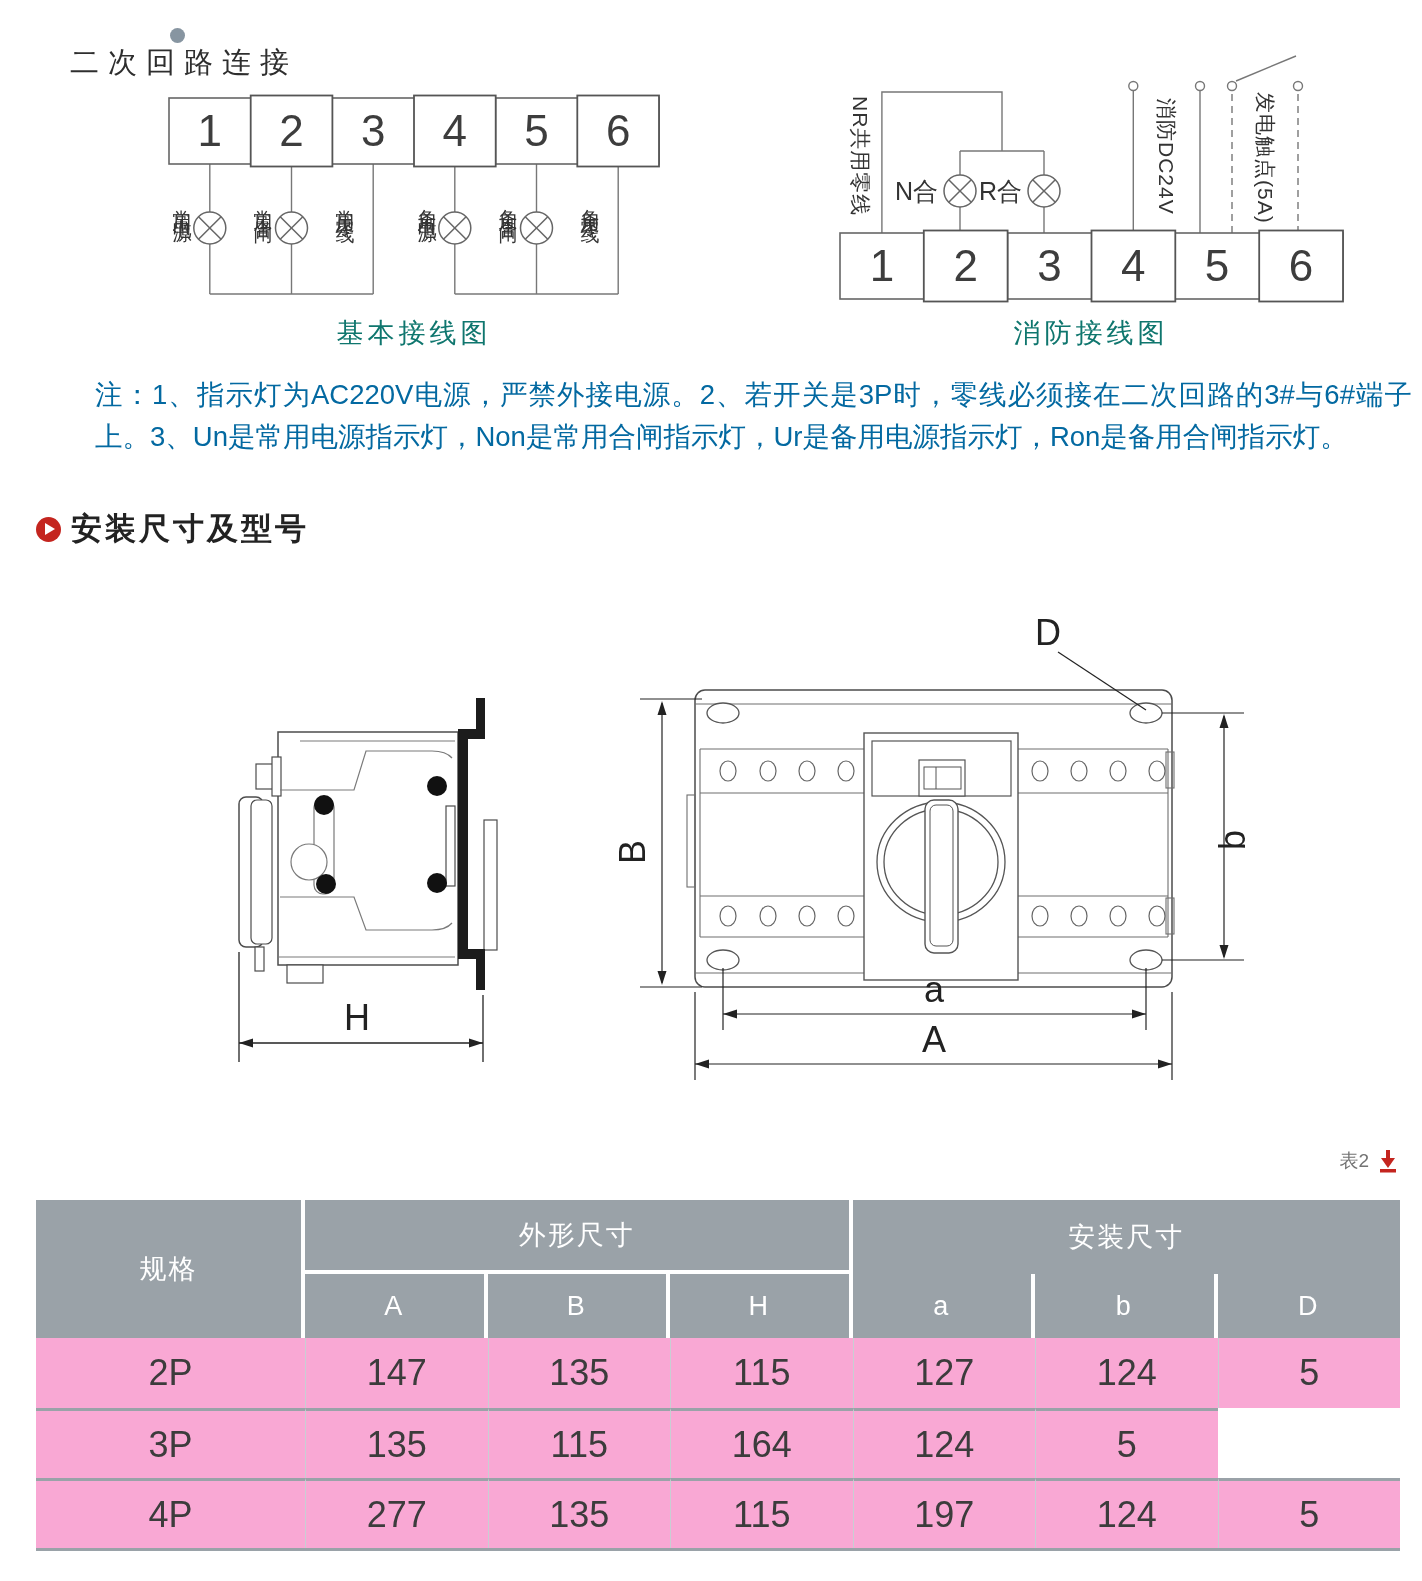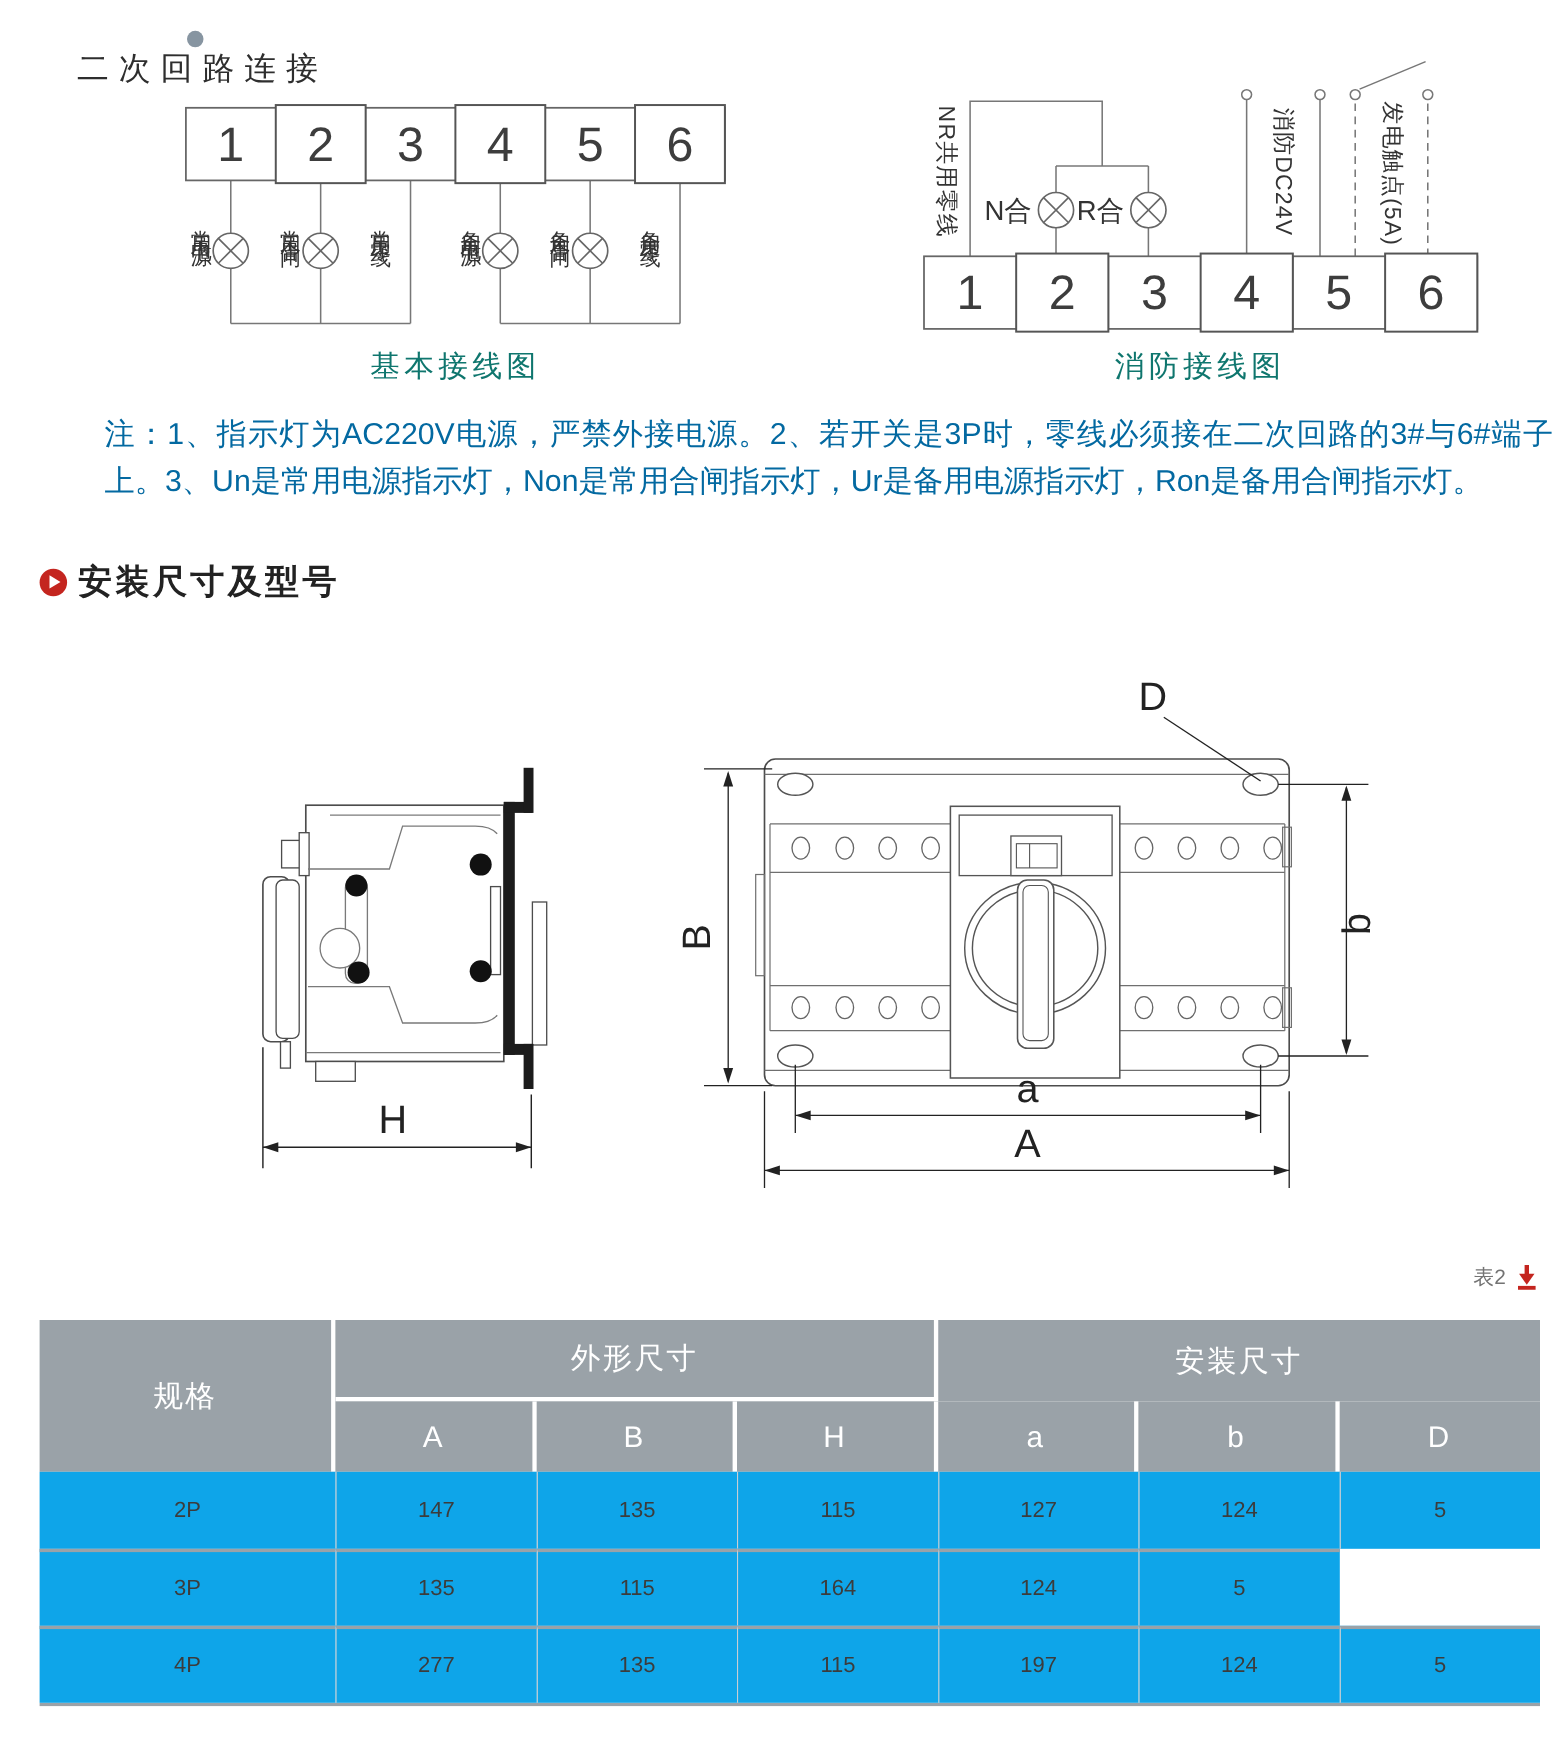--- a/index.html
+++ b/index.html
@@ -40,21 +40,21 @@
                 display:grid; grid-template-columns:269px repeat(6,1fr);
                 grid-template-rows:74px 64px 70px 70px 70px;
                 border-bottom:3px solid #9aa2a8; }
   .spec-table .cell { display:flex; align-items:center; justify-content:center; }
   .th { background:#9aa2a8; color:#ffffff; font-size:27px; letter-spacing:2px; }
   .th-spec  { grid-area:1/1/3/2; border-right:4px solid #fff; }
   .th-g1    { grid-area:1/2/2/5; border-right:4px solid #fff; border-bottom:4px solid #fff; }
   .th-g2    { grid-area:1/5/2/8; }
   .th-sub   { grid-row:2; border-right:4px solid #fff; }
   .th-sub.last { border-right:none; }
-  .td { background:#0ea5e9; color:#3c3c3c; font-size:20px; }
+  .td { background:#f9a8d4; color:#3c3c3c; font-size:36px; }
   .td.bt { border-top:3px solid #9aa2a8; }
   .td.bl { border-left:1px solid #c9ced3; }
 
   svg text { font-family:"Liberation Sans","DejaVu Sans",sans-serif; }
   .tnum { font-size:44px; fill:#3d3d3d; }
   .dimtxt { font-size:36px; fill:#222; }
   .lamptxt { font-size:25px; fill:#333; }
 </style>
 </head>
 <body>

